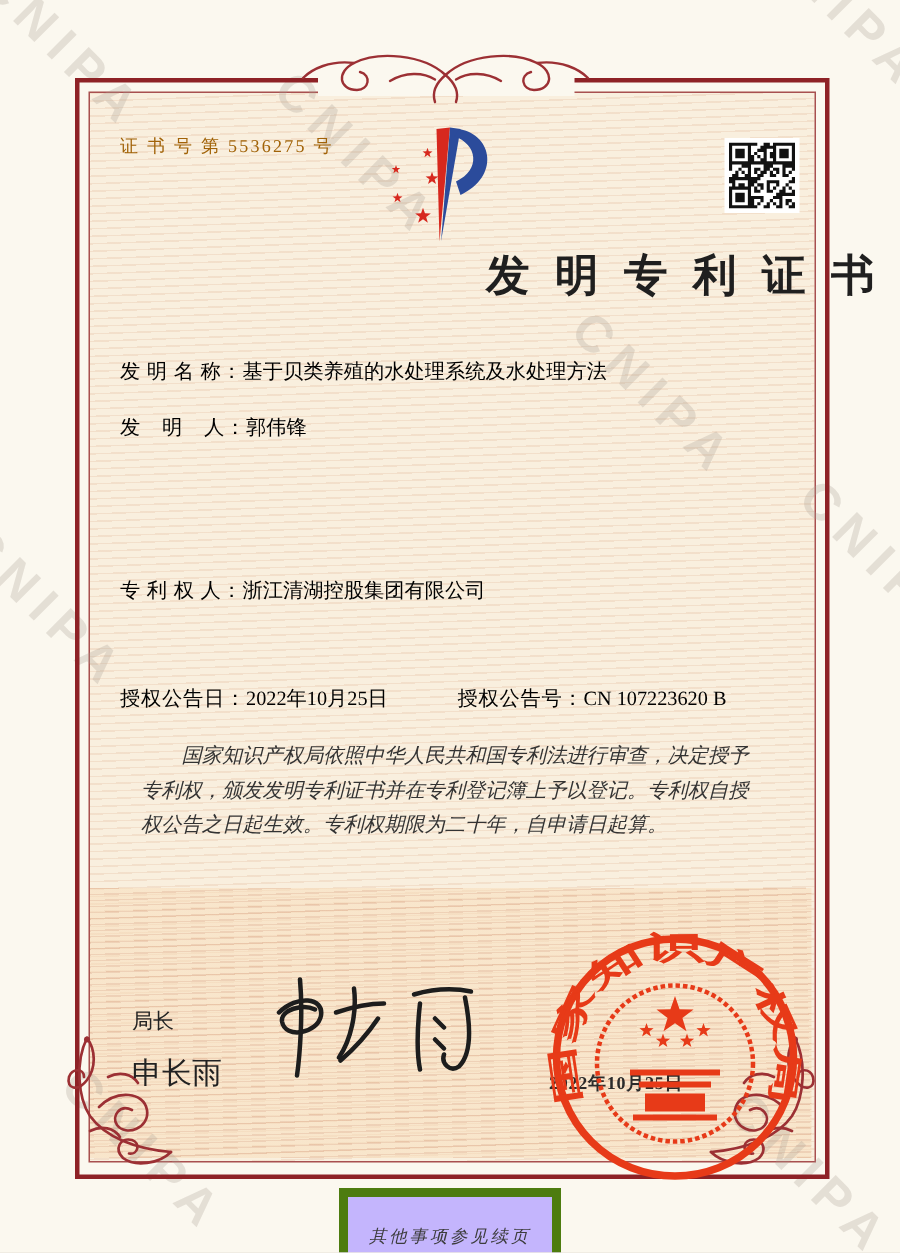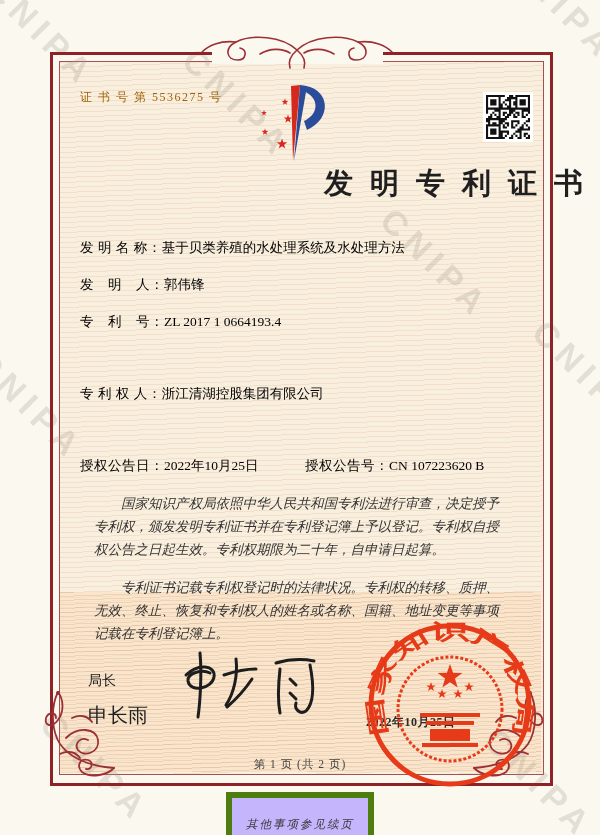--- a/index.html
+++ b/index.html
@@ -147,36 +147,32 @@
   </div>
 
   <div class="title">发明专利证书</div>
 
   <div class="row r1">
     <span class="lbl">发 明 名 称：</span><span>基于贝类养殖的水处理系统及水处理方法</span>
   </div>
   <div class="row r2">
     <span class="lbl">发　明　人：</span><span>郭伟锋</span>
   </div>
-  <div class="row r3">
-    <span class="lbl">专　利　号：</span><span>ZL 2017 1 0664193.4</span>
-  </div>
   <div class="row r5">
     <span class="lbl">专 利 权 人：</span><span>浙江清湖控股集团有限公司</span>
   </div>
   <div class="row r7">
     <span class="lbl">授权公告日：</span><span>2022年10月25日</span>
     <span class="grant2">
       <span class="lbl">授权公告号：</span><span>CN 107223620 B</span>
     </span>
   </div>
 
   <div class="bodytext">
     <p>国家知识产权局依照中华人民共和国专利法进行审查，决定授予专利权，颁发发明专利证书并在专利登记簿上予以登记。专利权自授权公告之日起生效。专利权期限为二十年，自申请日起算。</p>
-    <p>专利证书记载专利权登记时的法律状况。专利权的转移、质押、无效、终止、恢复和专利权人的姓名或名称、国籍、地址变更等事项记载在专利登记簿上。</p>
   </div>
 
   <div class="director-title">局长</div>
   <div class="director-name">申长雨</div>
 
   <svg class="signature" width="150" height="82" viewBox="0 0 150 82">
     <g fill="none" stroke="#1d1d1d" stroke-width="3" stroke-linecap="round" stroke-linejoin="round">
       <path d="M14,30 C26,18 44,20 42,32 C40,44 18,48 16,36 C15,28 30,24 38,28"></path>
       <path d="M28,8 C30,30 28,58 26,72"></path>
       <path d="M64,14 C66,30 62,48 54,60"></path>
@@ -205,16 +201,15 @@
       <use href="#st" transform="translate(19,-22) scale(0.5)"></use>
       <use href="#st" transform="translate(-8,-15) scale(0.5)"></use>
       <use href="#st" transform="translate(8,-15) scale(0.5)"></use>
       <path d="M-30,4 h60 v4 h-60 z"></path>
       <path d="M-24,12 h48 v4 h-48 z"></path>
       <path d="M-20,20 h40 v12 h-40 z"></path>
       <path d="M-28,34 h56 v4 h-56 z"></path>
     </g>
   </svg>
 
-  <div class="page-info">第 1 页 (共 2 页)</div>
   <div class="note-box">其他事项参见续页</div>
 
 </div>
 
 </body></html>

